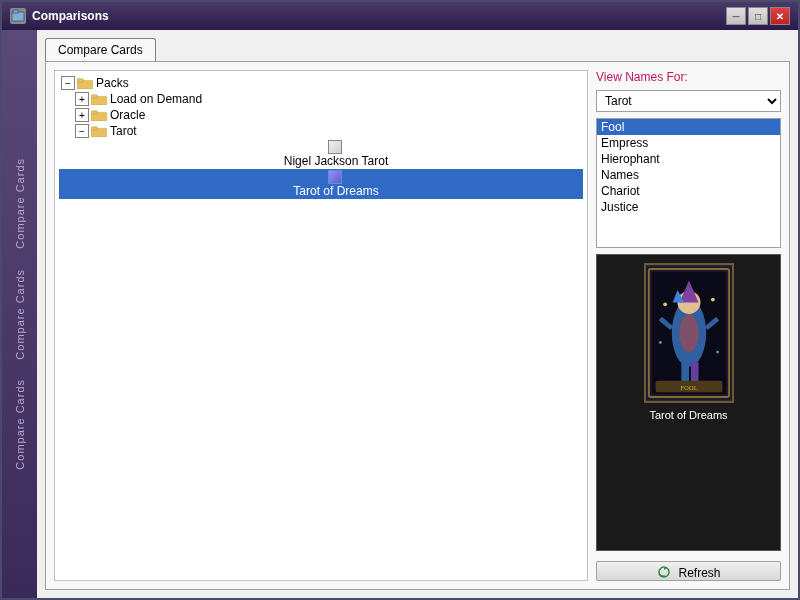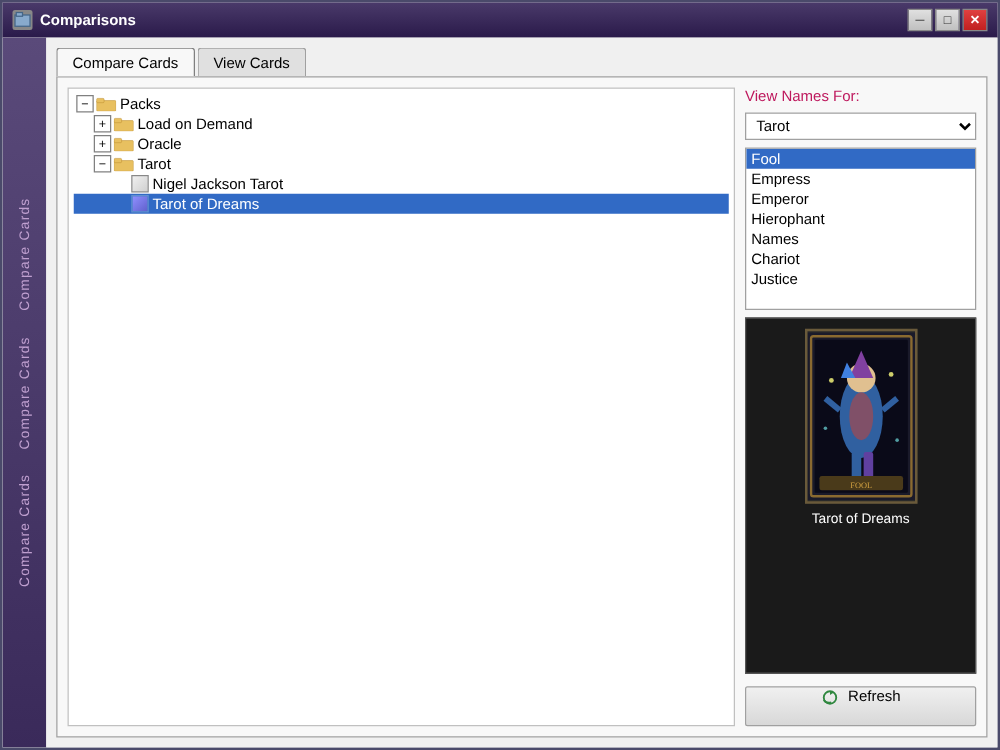--- a/index.html
+++ b/index.html
@@ -287,47 +287,47 @@
     
     .action-buttons {
       display: flex;
       flex-direction: column;
       gap: 4px;
       padding-top: 4px;
     }
 
     .action-btn {
       width: 100%;
-      height: 32px;
+      height: 20px;
       background: linear-gradient(to bottom, #f0f0f0, #d8d8d8);
       border: 1px solid #a0a0a0;
       cursor: pointer;
       display: flex;
-      align-items: flex-start;
+      align-items: flex-end;
       justify-content: center;
       gap: 6px;
       font-size: 12px;
       border-radius: 2px;
     }
 
     .btn-icon {
       width: 16px;
       height: 16px;
       display: flex;
       align-items: center;
       justify-content: center;
     }
 
     
     ::-webkit-scrollbar { width: 14px; }
     ::-webkit-scrollbar-track { background: #f0f0f0; }
     ::-webkit-scrollbar-thumb { background: #b0b0b0; border: 1px solid #888; }
 
     .tree-indent-1 { padding-left: 16px; }
-    .tree-indent-2 { padding-left: 32px; }
+    .tree-indent-2 { padding-left: 32px; flex-direction: column; }
   </style>
 </head>
 <body>
 
 <div class="window">
 
   <div class="title-bar">
     <div class="title-bar-icon">
       <svg width="14" height="14" viewBox="0 0 14 14">
         <rect x="1" y="3" width="12" height="9" fill="#88aacc" stroke="#446688" stroke-width="1"></rect>
@@ -347,21 +347,20 @@
     <div class="side-tabs">
       <span class="side-tab-label">Compare Cards</span>
       <span class="side-tab-label">Compare Cards</span>
       <span class="side-tab-label">Compare Cards</span>
     </div>
 
     <div class="content-area">
 
       <div class="tabs">
         <div class="tab active">Compare Cards</div>
-        <div class="tab">View Cards</div>
       </div>
 
       <div class="tab-content">
 
         <div class="tree-panel">
 
           <div class="tree-item">
             <div class="tree-expander">−</div>
             <svg class="folder-icon" viewBox="0 0 18 14">
               <rect x="0" y="4" width="18" height="10" rx="1" fill="#e8c060" stroke="#c09030" stroke-width="0.5"></rect>
@@ -416,21 +415,20 @@
 
           <select class="dropdown-select">
             <option>Tarot</option>
             <option>Oracle</option>
             <option>Load on Demand</option>
           </select>
 
           <div class="names-list">
             <div class="names-list-item selected">Fool</div>
             <div class="names-list-item">Empress</div>
-            <div class="names-list-item">Emperor</div>
             <div class="names-list-item">Hierophant</div>
             <div class="names-list-item">Names</div>
             <div class="names-list-item">Chariot</div>
             <div class="names-list-item">Justice</div>
 
           </div>
 
           <div class="card-preview-box">
             <div class="card-image-area">
               <svg viewBox="0 0 90 140" class="card-image-svg">

